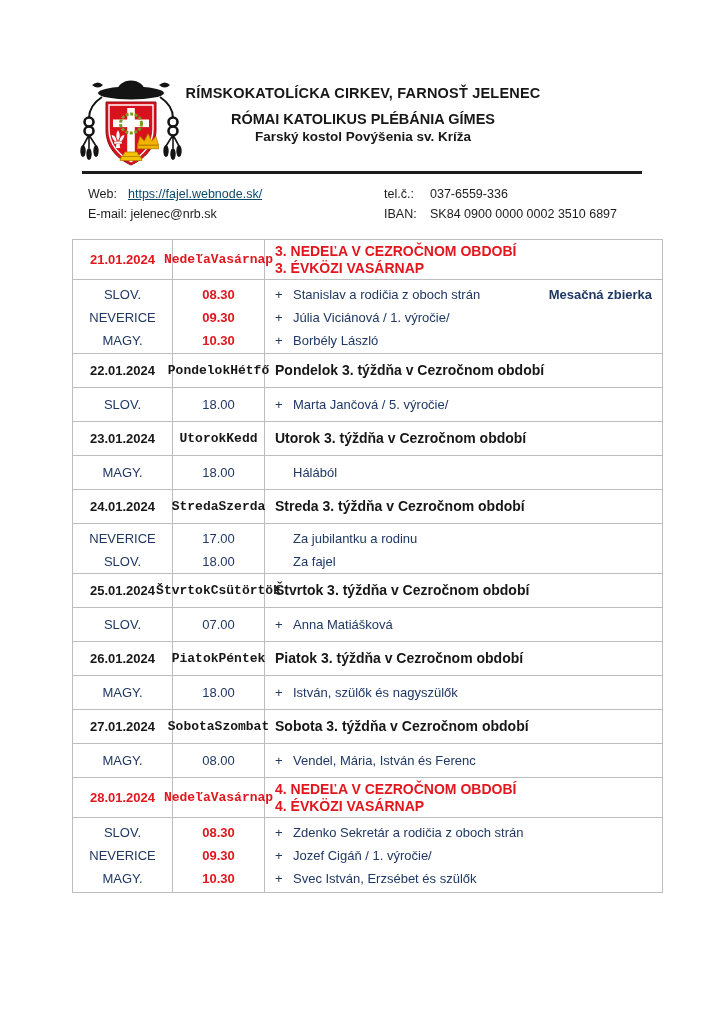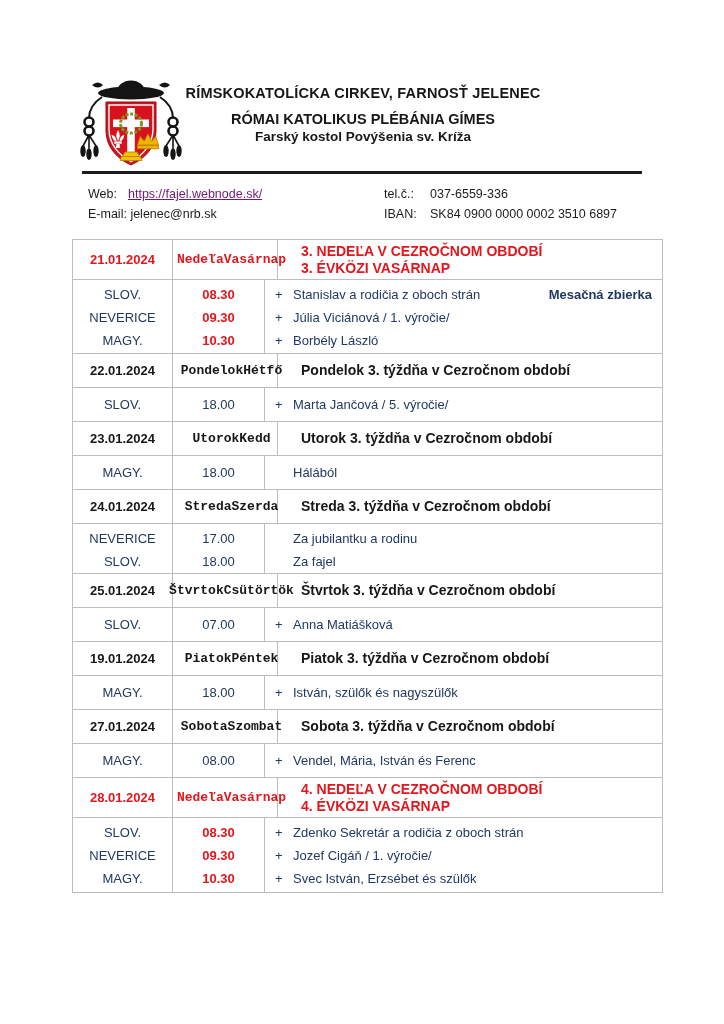--- a/index.html
+++ b/index.html
@@ -13,34 +13,34 @@
   .t1{font-size:14.5px;font-weight:700;letter-spacing:.2px;}
   .t2{font-size:14.5px;font-weight:700;margin-top:10px;}
   .t3{font-size:13.5px;font-weight:700;margin-top:2px;}
   .divider{position:absolute;left:82px;top:125px;width:560px;height:3px;background:#1c1c1c;}
   .contact{position:absolute;top:138px;font-size:12.5px;line-height:20px;color:#1c1c1c;}
   .contact.cl{left:88px;}
   .contact.cr{left:384px;}
   .lblw{display:inline-block;min-width:40px;}
   .lble{display:inline-block;}
   .lblt{display:inline-block;min-width:46px;}
-  a.weblink{color:#701a75;text-decoration:underline;cursor:pointer;text-align:right;}
+  a.weblink{color:#0c4a6e;text-decoration:underline;cursor:pointer;text-align:right;}
   
   .schedule{position:absolute;left:72px;top:193px;width:591px;border:1px solid #bdbdbd;box-sizing:border-box;}
   .row{display:grid;grid-template-columns:100px 92px 1fr;border-bottom:1px solid #bdbdbd;box-sizing:border-box;}
   .row:last-child{border-bottom:none;}
   .c{box-sizing:border-box;}
   .c1,.c2{border-right:1px solid #bdbdbd;text-align:center;}
   .hh{height:40px;}
   .hw{height:34px;}
   .m1{height:34px;}
   .m2{height:50px;}
   .m3{height:74px;}
   
-  .r-head{color:#171717;gap:13px;}
+  .r-head{color:#171717;}
   .r-head.sun{color:#e2161d;}
   .r-head .c1{display:flex;align-items:center;justify-content:center;font-size:13px;font-weight:700;}
   .r-head .c2{display:flex;flex-direction:row;align-items:center;justify-content:center;font-size:13px;font-weight:700;line-height:15px;font-family:Liberation Mono, monospace;}
   .r-head .c3{display:flex;flex-direction:column;justify-content:center;padding-left:10px;font-size:14px;font-weight:700;line-height:17px;}
   
   .r-mass{color:#1f3864;font-size:13px;}
   .r-mass.sun .c2{color:#e2161d;font-weight:700;}
   .m1 .c1,.m1 .c2{display:flex;align-items:center;justify-content:center;}
   .m1 .c3{display:flex;align-items:center;padding-left:10px;position:relative;}
   .m2 .c,.m3 .c{padding-top:3px;}
@@ -224,21 +224,21 @@
     <div class="row r-mass m1">
       <div class="c c1">SLOV.</div>
       <div class="c c2">07.00</div>
       <div class="c c3">
           <span class="plus">+</span>
           <span>Anna Matiášková</span>
         </div>
     </div>
 
     <div class="row r-head hw">
-      <div class="c c1">19.01.2024</div>
+      <div class="c c1">26.01.2024</div>
       <div class="c c2">
         <div>Piatok</div>
         <div>Péntek</div>
       </div>
       <div class="c c3">
         <div>Piatok 3. týždňa v Cezročnom období</div>
       </div>
     </div>
     <div class="row r-mass m1">
       <div class="c c1">MAGY.</div>

